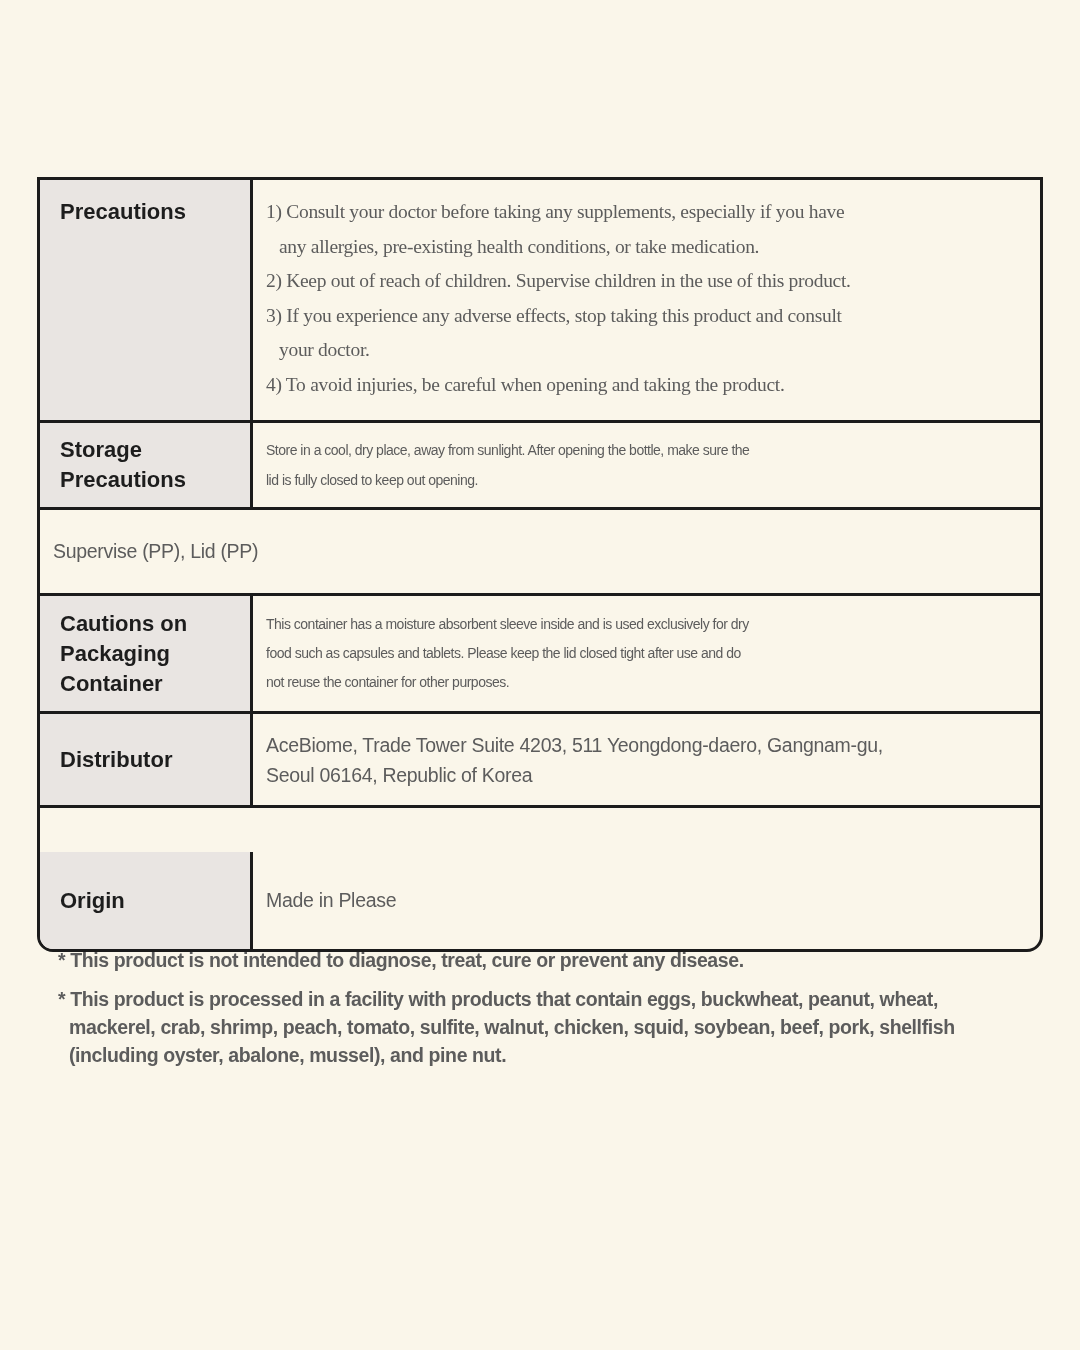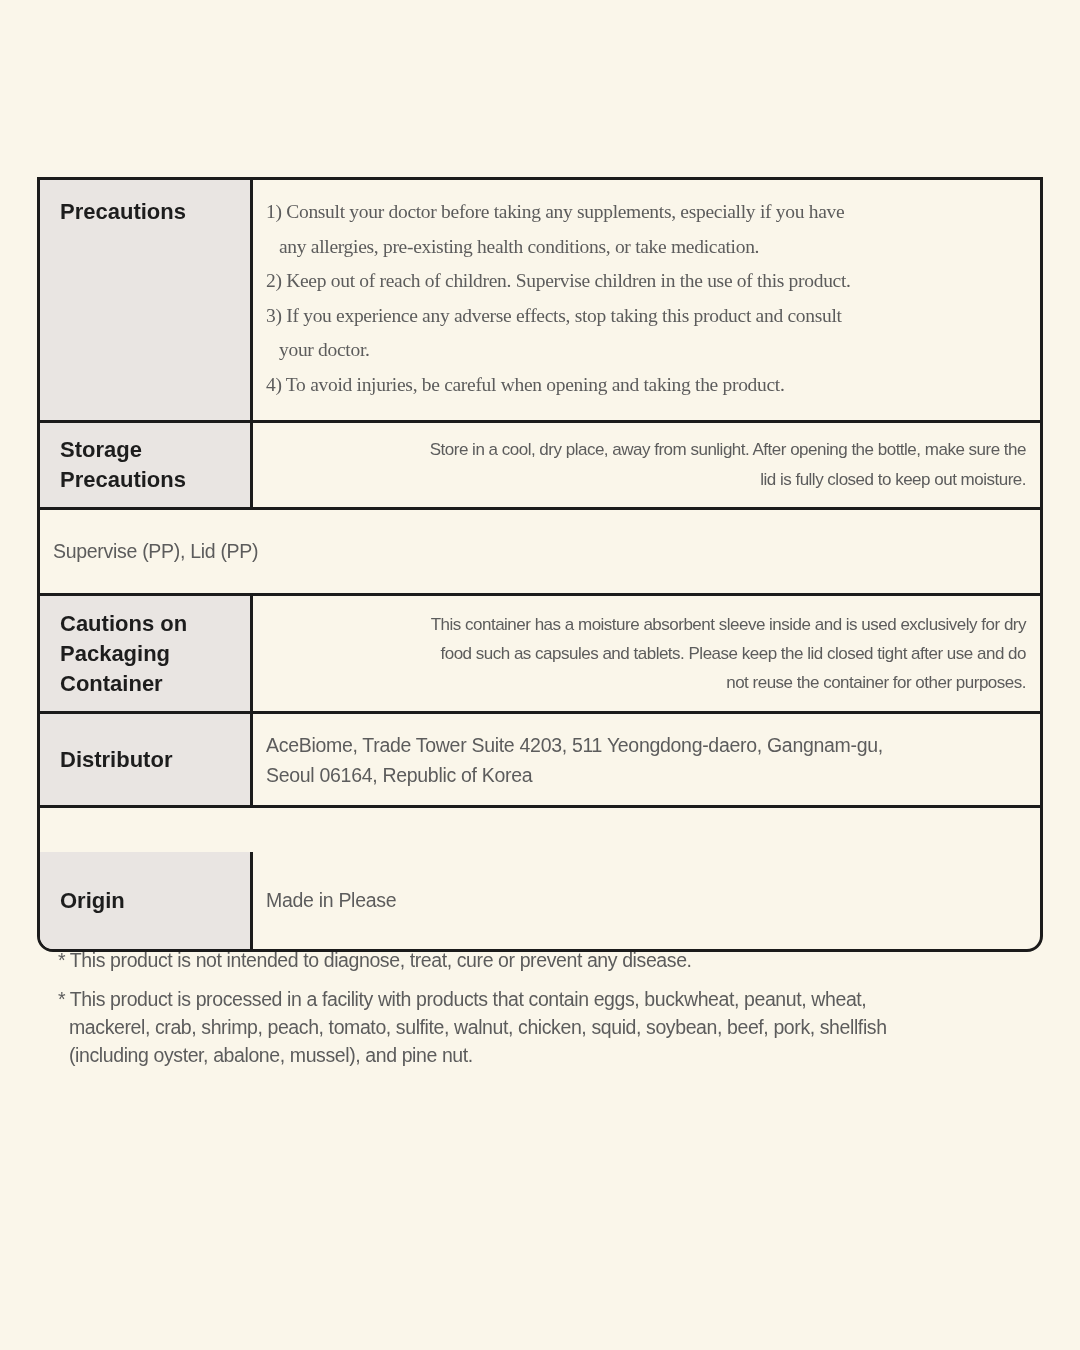--- a/index.html
+++ b/index.html
@@ -56,31 +56,31 @@
     padding:10px 14px 10px 13px;
     display:flex;
     flex-direction:column;
     justify-content:center;
     min-width:0;
   }
   .row.top-align .value-cell{justify-content:flex-start;padding-top:15px;}
   .vline{line-height:29px;white-space:nowrap;}
   .row.top-align .vline{line-height:34.5px;font-family:Liberation Serif, serif;}
   .vline.cont{margin-left:13px;}
-  .row.tight .vline{font-size:17px;letter-spacing:-0.5px;text-align:right;}
+  .row.tight .vline{font-size:14px;letter-spacing:-0.5px;}
   .r1 .vline, .r4 .vline{line-height:30px;}
   .footnotes{
     position:absolute;
     left:58px; top:946px;
     color:var(--body-text);
     font-size:19.5px;
     letter-spacing:-0.4px;
   }
   .footnote{margin-bottom:11px;}
-  .fline{line-height:28px;white-space:nowrap;}
+  .fline{line-height:28px;white-space:nowrap;font-weight:bold;}
   .fline.cont{margin-left:11px;}
 </style>
 </head>
 <body>
 
 <div class="info-table">
 
   <div class="row r0 top-align">
     <div class="label-cell">
       <span>Precautions</span>
@@ -94,21 +94,21 @@
       <div class="vline">4) To avoid injuries, be careful when opening and taking the product.</div>
     </div>
   </div>
 
   <div class="row r1 tight">
     <div class="label-cell">
       <span>Storage Precautions</span>
     </div>
     <div class="value-cell">
       <div class="vline">Store in a cool, dry place, away from sunlight. After opening the bottle, make sure the</div>
-      <div class="vline">lid is fully closed to keep out moisture.</div>
+      <div class="vline">lid is fully closed to keep out opening.</div>
     </div>
   </div>
 
   <div class="row r2">
     <div class="value-cell">
       <div class="vline">Supervise (PP), Lid (PP)</div>
     </div>
   </div>
 
   <div class="row r3 tight">

